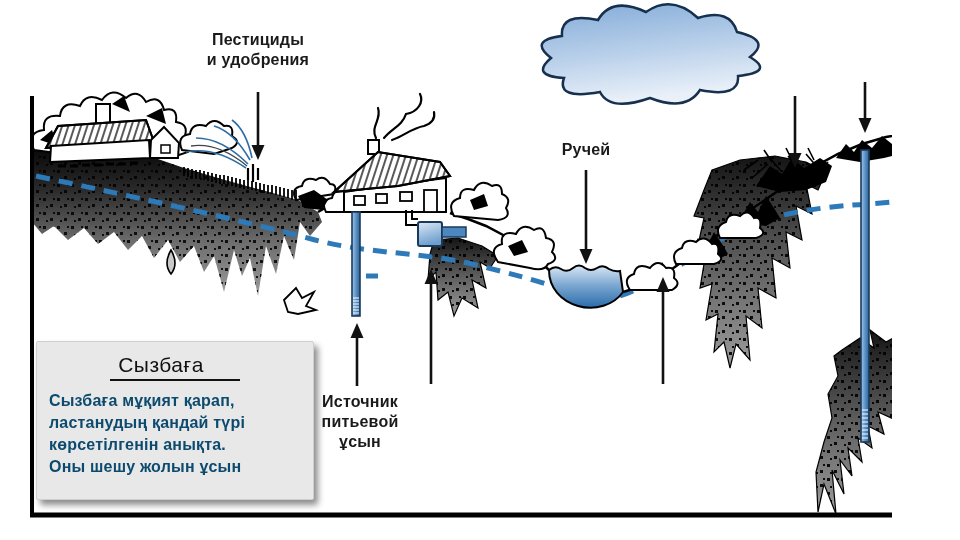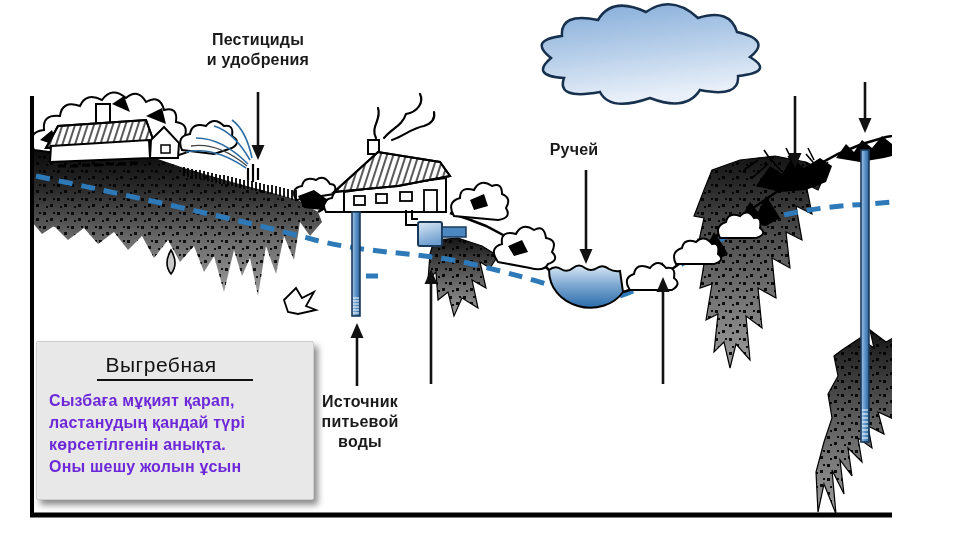--- a/index.html
+++ b/index.html
@@ -9,21 +9,21 @@
   .dlabel{position:absolute;transform:translateX(-50%);text-align:center;
           font-size:16px;font-weight:bold;line-height:20px;color:#1a1a1a;
           white-space:pre-line;letter-spacing:0.2px;}
   #task-box{position:absolute;left:36px;top:341px;width:276px;height:157px;
             background:#e8e8e8;border:1px solid #cfcfcf;border-radius:2px;
             box-shadow:4px 5px 6px rgba(0,0,0,0.45);}
   #task-title-row{text-align:center;margin-top:11px;}
   #task-title{display:inline-block;font-size:21px;color:#111;
               border-bottom:2px solid #111;padding:0 36px 2px 8px;letter-spacing:0.5px;}
   #task-body{margin:9px 10px 0 12px;font-size:16px;font-weight:bold;line-height:22px;
-             color:#6d28d9;white-space:pre-line;letter-spacing:0.2px;}
+             color:#0c4a6e;white-space:pre-line;letter-spacing:0.2px;}
 </style>
 </head>
 <body>
 
 <div id="stage">
 
   <svg id="art" width="960" height="540" viewBox="0 0 960 540">
     <defs>
       <linearGradient id="earthGrad" x1="0" y1="0" x2="0" y2="1">
         <stop offset="0" stop-color="#050505"></stop>
@@ -221,28 +221,28 @@
 
     <g stroke="#000">
       <path d="M32,96 V516" stroke-width="4"></path>
       <path d="M30,515 H931" stroke-width="5"></path>
       <path d="M929,131 V515" stroke-width="5"></path>
     </g>
   </svg>
 
   <div class="dlabel" style="left:258px;top:30px">Пестициды
 и удобрения</div>
-  <div class="dlabel" style="left:574px;top:140px">Ручей</div>
+  <div class="dlabel" style="left:586px;top:140px">Ручей</div>
   <div class="dlabel" style="left:360px;top:392px">Источник
 питьевой
-воды</div>
+ұсын</div>
 
   <div id="task-box">
     <div id="task-title-row">
-      <span id="task-title">Выгребная</span>
+      <span id="task-title">Сызбаға</span>
     </div>
     <div id="task-body">Сызбаға мұқият қарап,
 ластанудың қандай түрі
 көрсетілгенін анықта.
 Оны шешу жолын ұсын</div>
   </div>
 
 </div>
 
 </body></html>

